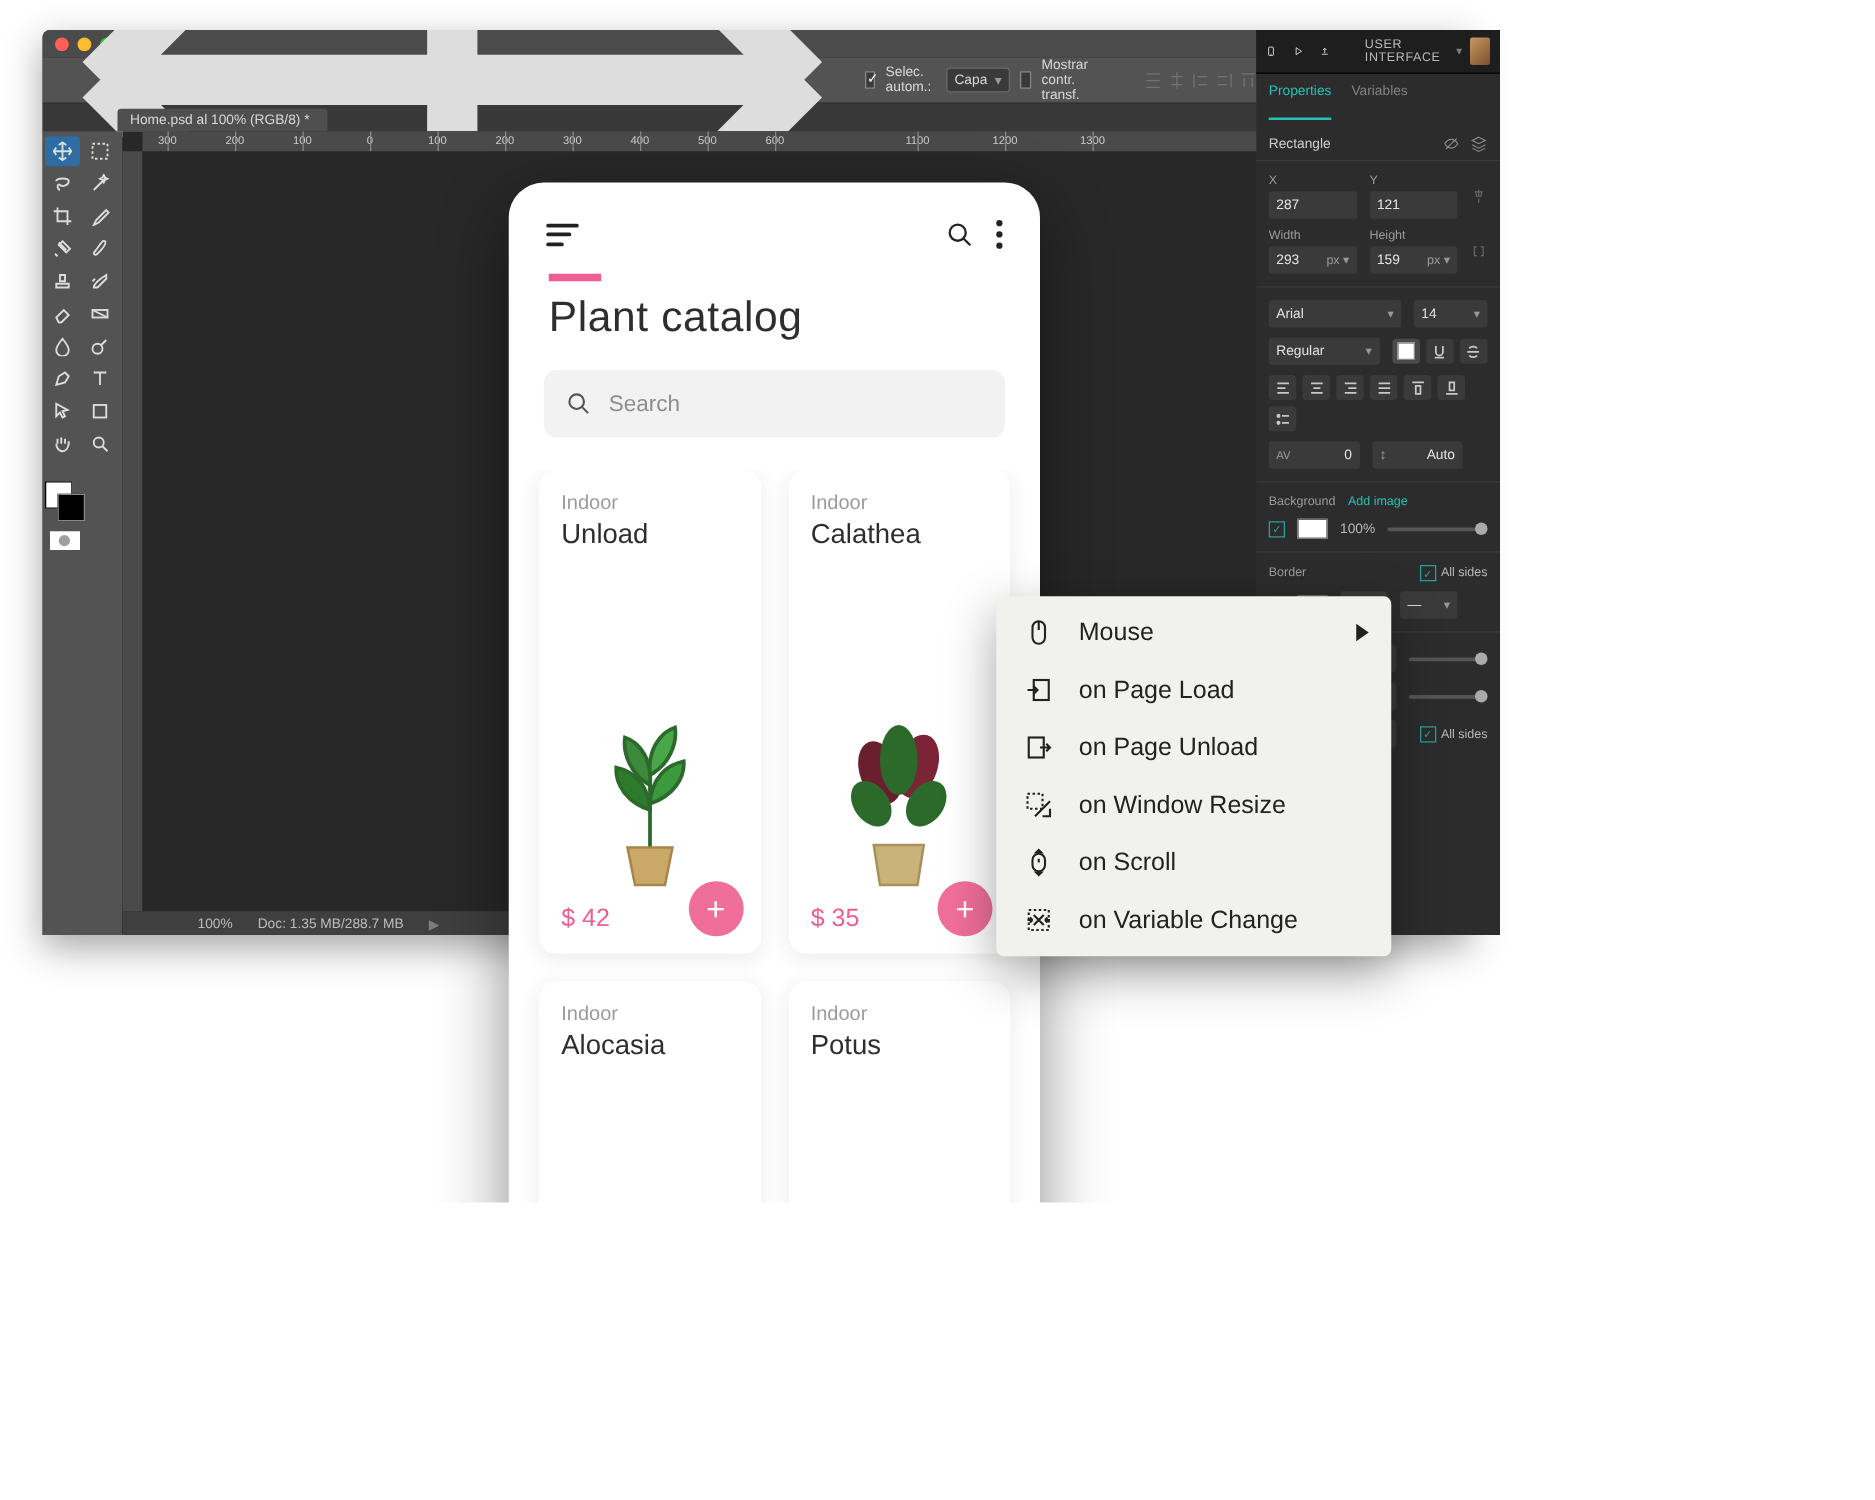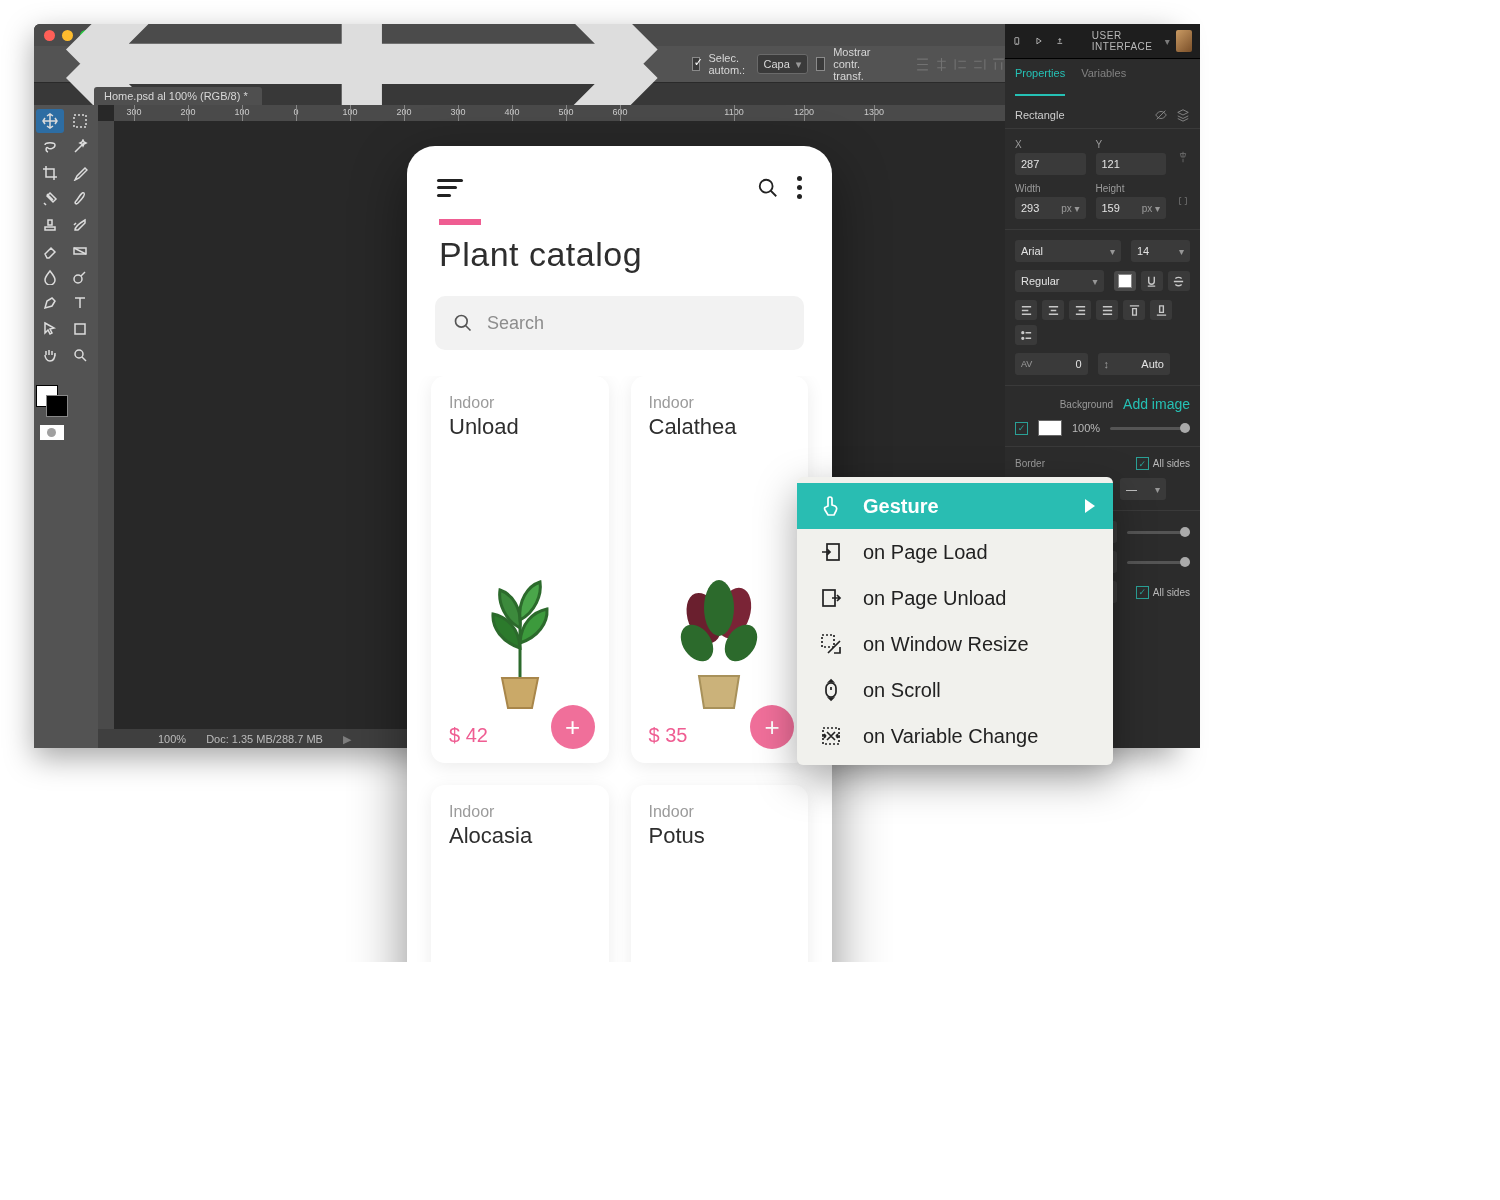--- a/index.html
+++ b/index.html
@@ -490,23 +490,23 @@
         <div class="ib"><svg viewBox="0 0 14 14">
               <rect x="2" y="2" width="10" height="10"></rect>
             </svg></div>
         <div class="ib"><svg viewBox="0 0 14 14">
               <path d="M2 4h10M2 8h7a2 2 0 010 4H7m0 0l2-2m-2 2l2 2"></path>
             </svg></div>
       </div>
     </div>
 
     <div class="panel-section">
-      <div class="row" style="justify-content:flex-end">
+      <div class="row" style="justify-content:flex-start">
         <span class="plabel">Background</span>
-        <span class="link" style="font-size:14px">Add image</span>
+        <span class="link" style="font-size:10px">Add image</span>
       </div>
       <div class="row">
         <span class="mini-check">✓</span>
         <div style="width:22px;height:14px;background:#fff;border:1px solid #666"></div>
         <span>100%</span>
         <div class="slider"></div>
       </div>
     </div>
 
     <div class="panel-section">
@@ -673,25 +673,26 @@
       <svg viewBox="0 0 28 28">
           <path d="M8 4h12v20l-6-5-6 5z"></path>
         </svg>
       <svg viewBox="0 0 28 28">
           <path d="M14 24c-7-5-11-9-11-14a6 6 0 0111-3 6 6 0 0111 3c0 5-4 9-11 14z"></path>
         </svg>
     </div>
   </div>
 
   <div class="ctx">
-    <div class="item sel">
+    <div class="item">
       <svg viewBox="0 0 24 24">
-          <path d="M9 12V5a2 2 0 014 0v6l3 1c2 1 2 3 1 5l-2 4H9l-3-5c-1-2 0-3 1-3z"></path>
-        </svg>
-      <span style="font-weight:600">Gesture</span>
+          <rect x="7" y="3" width="10" height="18" rx="5"></rect>
+          <path d="M12 3v7"></path>
+        </svg>
+      <span>Mouse</span>
       <span class="chev"></span>
     </div>
     <div class="item">
       <svg viewBox="0 0 24 24">
           <rect x="8" y="4" width="12" height="16"></rect>
           <path d="M3 12h8M8 9l3 3-3 3"></path>
         </svg>
       <span>on Page Load</span>
     </div>
     <div class="item">

